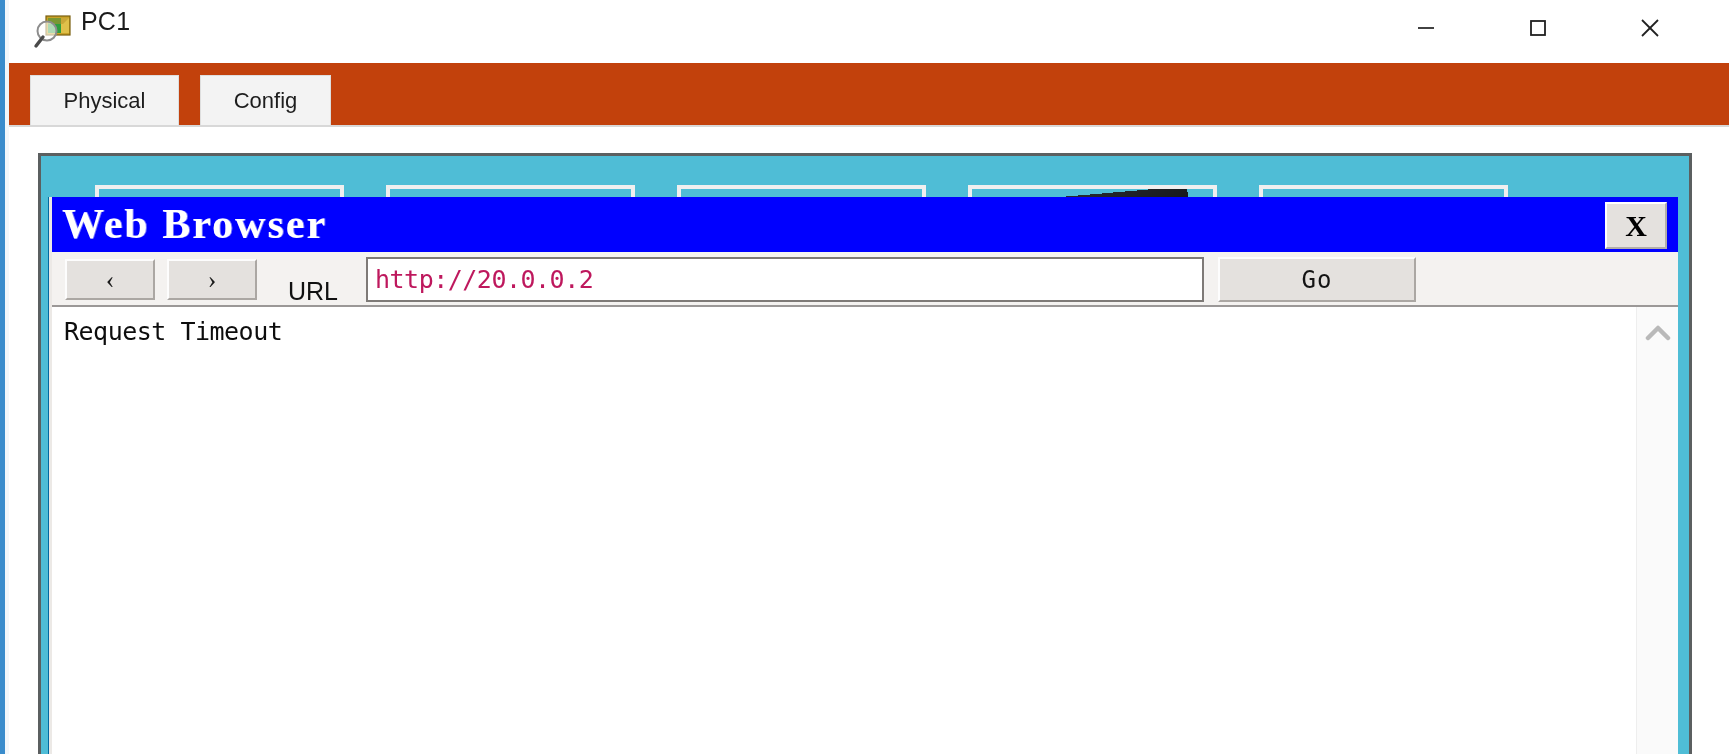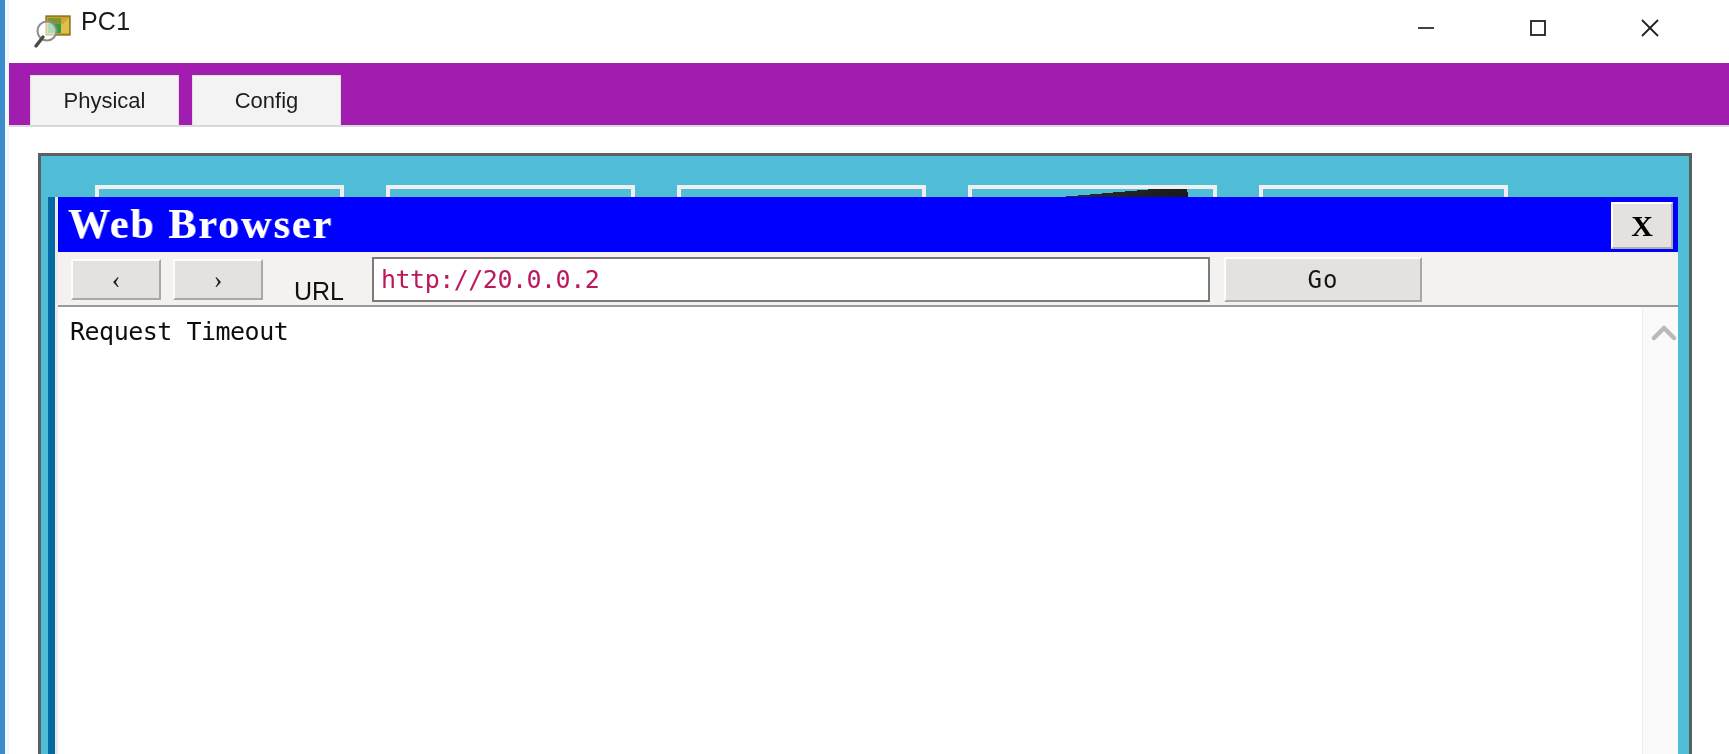--- a/index.html
+++ b/index.html
@@ -78,21 +78,21 @@
   #btn-minimize { left: 1386px; }
   #btn-maximize { left: 1498px; }
   #btn-close    { left: 1610px; }
 
   
   #tabstrip {
     position: absolute;
     left: 9px; top: 63px;
     width: 1720px;
     height: 63px;
-    background: #a21caf;
+    background: #c2410c;
   }
   #tabstrip-underline {
     position: absolute;
     left: 9px; top: 125px;
     width: 1720px;
     height: 2px;
     background: #d8d8d8;
   }
   .tab {
     position: absolute;
@@ -169,21 +169,21 @@
   }
 
   
   #browser-window {
     position: absolute;
     left: 48px; top: 197px;
     width: 1630px;
     height: 557px;
     box-sizing: border-box;
     background: #ece9e6;
-    border-left: 7px solid #0369a1;
+    border-left: 1px solid #0369a1;
     overflow: hidden;
   }
   #browser-titlebar {
     position: absolute;
     left: 3px; top: 0;
     width: 1627px;
     height: 55px;
     background: #0000ff;
   }
   #browser-title-text {
@@ -378,21 +378,21 @@
         <line x1="6" y1="6" x2="22" y2="22" stroke="#202020" stroke-width="1.8"></line>
         <line x1="22" y1="6" x2="6" y2="22" stroke="#202020" stroke-width="1.8"></line>
       </svg>
     </button>
   </div>
 
   <div id="tabstrip">
     <div class="tab" style="left:21px; width:149px;">
       <span>Physical</span>
     </div>
-    <div class="tab" style="left:183px; width:149px;">
+    <div class="tab" style="left:191px; width:131px;">
       <span>Config</span>
     </div>
   </div>
   <div id="tabstrip-underline"></div>
 
   <div id="desktop-panel">
     <div class="desktop-tile" style="left:54px;">
       <div class="tile-screen"></div>
     </div>
     <div class="desktop-tile" style="left:345px;">

